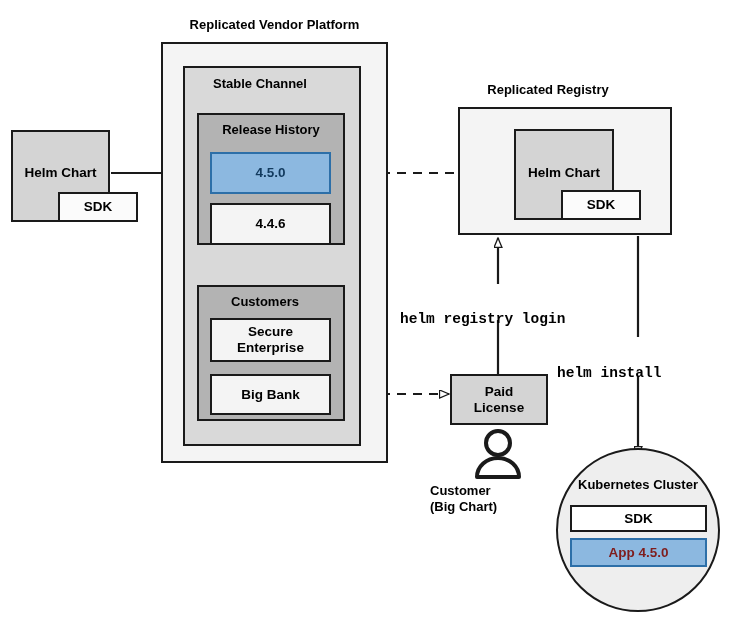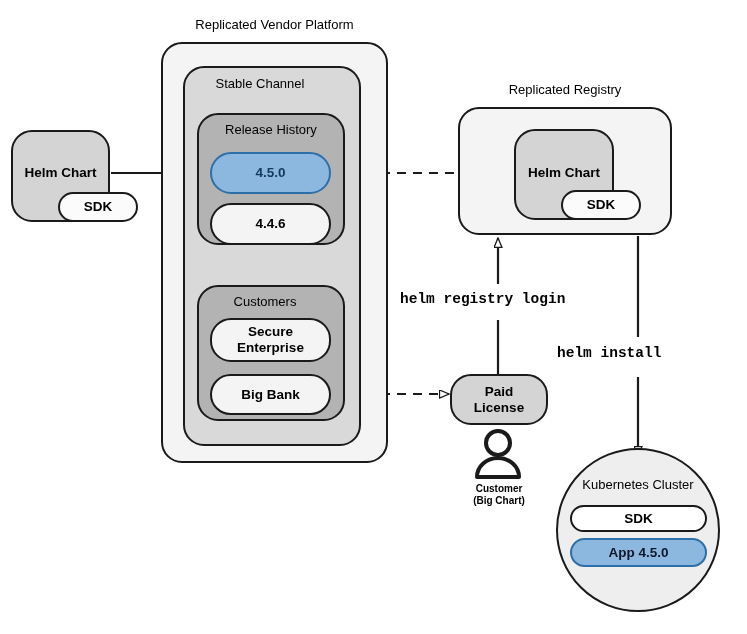--- a/index.html
+++ b/index.html
@@ -21,38 +21,38 @@
   .node {
     position: absolute;
     box-sizing: border-box;
     display: flex;
     align-items: center;
     justify-content: center;
     text-align: center;
     font-weight: bold;
     color: #000000;
     line-height: 1.18;
-    border-radius: 21px;
   }
   .title-label {
     position: absolute;
-    font-weight: normal;
+    font-weight: bold;
     font-size: 13px;
     color: #000000;
     text-align: center;
     white-space: nowrap;
   }
   .code-label {
     position: absolute;
     font-family: "Liberation Mono", "DejaVu Sans Mono", monospace;
     font-size: 14.5px;
     font-weight: bold;
     color: #000000;
     white-space: nowrap;
     letter-spacing: 0px;
+    margin-top: 20px;
   }
 
   
   #platform-box {
     left: 161px; top: 42px; width: 227px; height: 421px;
     background: #f4f4f4;
     border: 2px solid #1a1a1a;
   }
   #platform-title {
     left: 161px; top: 17px; width: 227px;
@@ -126,21 +126,21 @@
     font-size: 13.5px;
   }
 
   
   #registry-box {
     left: 458px; top: 107px; width: 214px; height: 128px;
     background: #f4f4f4;
     border: 2px solid #1a1a1a;
   }
   #registry-title {
-    left: 458px; top: 82px; width: 214px;
+    left: 441px; top: 82px; width: 214px;
   }
   #helm-chart-registry {
     left: 514px; top: 129px; width: 100px; height: 91px;
     background: #d4d4d4;
     border: 2px solid #1a1a1a;
     font-size: 13.5px;
     align-items: flex-start;
     padding-top: 34px;
   }
   #helm-chart-registry-sdk {
@@ -153,23 +153,23 @@
   
   #paid-license-box {
     left: 450px; top: 374px; width: 98px; height: 51px;
     background: #d4d4d4;
     border: 2px solid #1a1a1a;
     font-size: 13.5px;
   }
   #customer-actor-label {
     position: absolute;
     left: 430px; top: 483px; width: 138px;
-    text-align: center;
-    font-weight: bold;
-    font-size: 10px;
+    text-align: left;
+    font-weight: bold;
+    font-size: 13px;
     color: #000;
     line-height: 1.2;
   }
 
   
   #k8s-circle {
     left: 556px; top: 448px; width: 164px; height: 164px;
     border-radius: 50%;
     background: #eeeeee;
     border: 2.5px solid #1a1a1a;
@@ -180,21 +180,21 @@
   #k8s-sdk {
     left: 570px; top: 505px; width: 137px; height: 27px;
     background: #ffffff;
     border: 2px solid #1a1a1a;
     font-size: 13.5px;
   }
   #k8s-app {
     left: 570px; top: 538px; width: 137px; height: 29px;
     background: #8cb8e0;
     border: 2px solid #2d6fa8;
-    color: #0f172a;
+    color: #7f1d1d;
     font-size: 13.5px;
   }
 
   
   #label-helm-registry-login { left: 400px; top: 291px; }
   #label-helm-install { left: 557px; top: 345px; }
 
   svg.edges {
     position: absolute;
     left: 0; top: 0;

